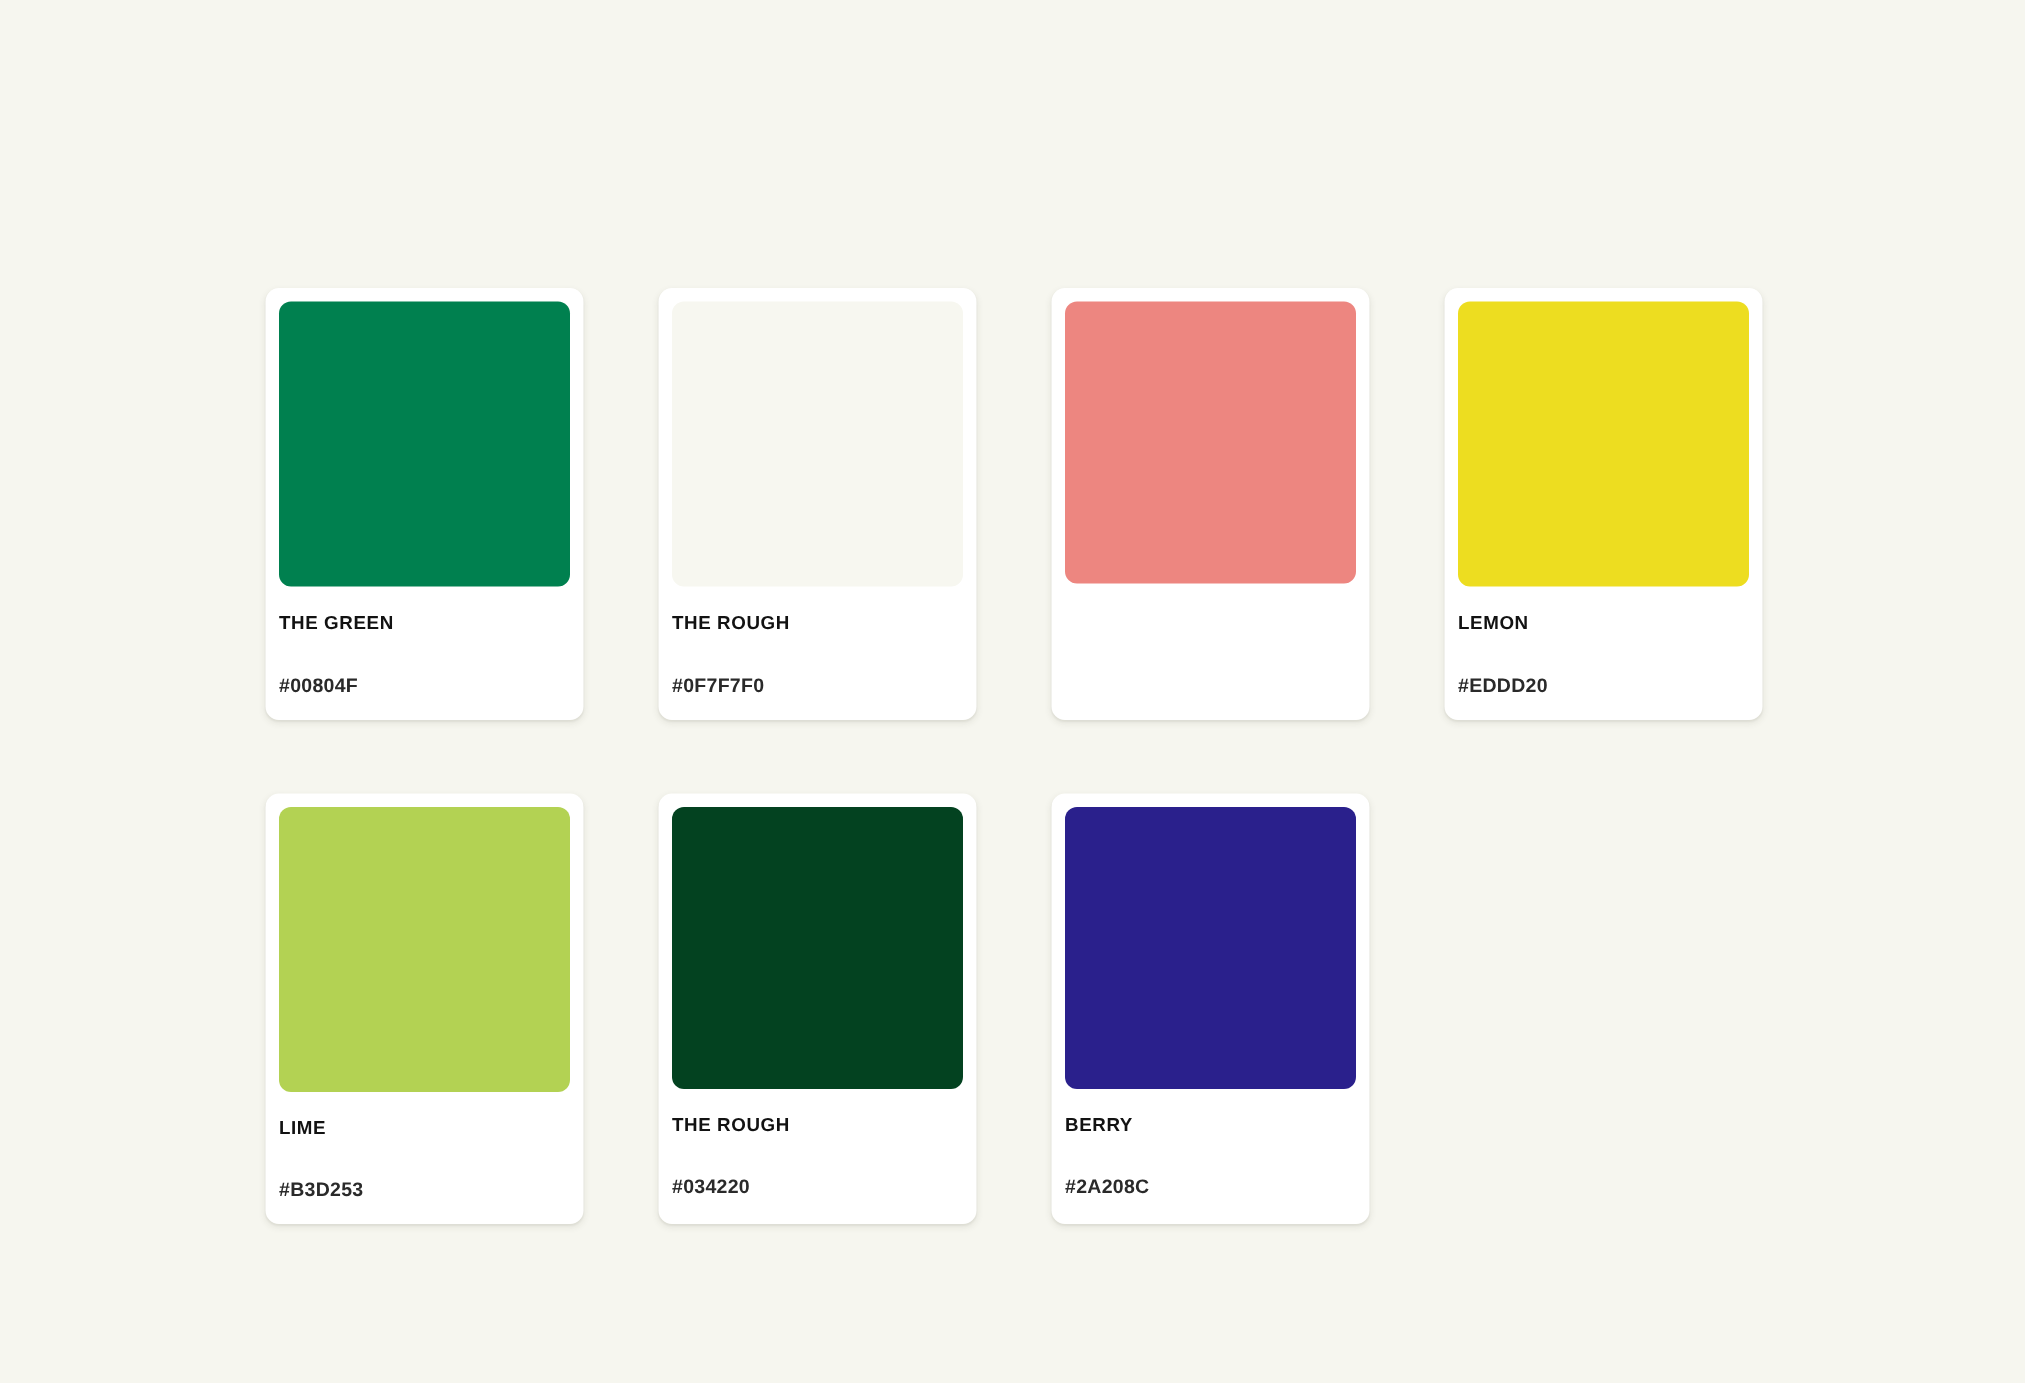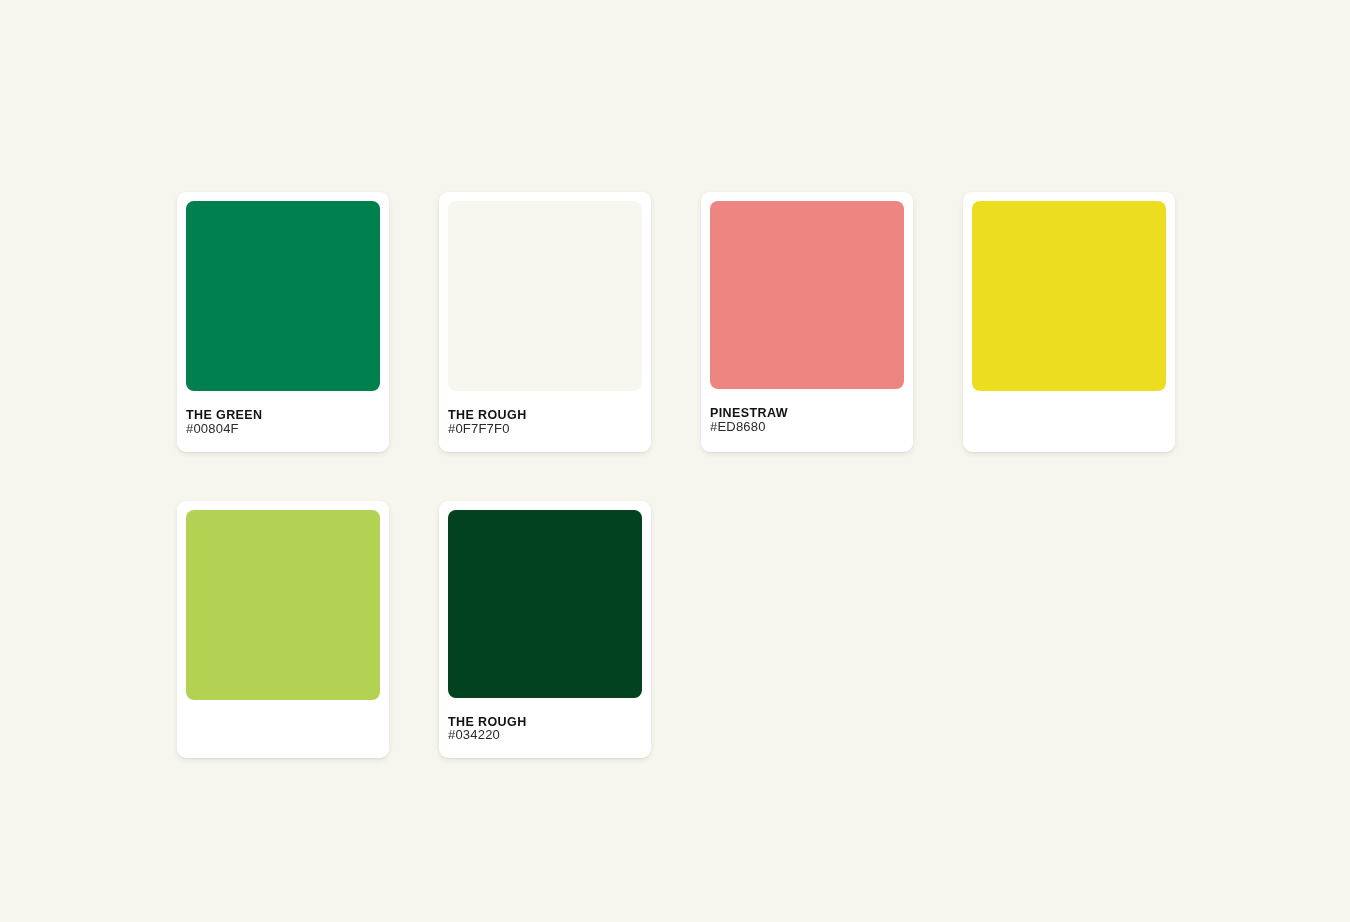--- a/index.html
+++ b/index.html
@@ -63,25 +63,25 @@
     font-weight: bold;
     letter-spacing: 0.4px;
     color: #121212;
     line-height: 1;
     margin-top: 18px;
     white-space: nowrap;
   }
 
   .swatch-hex {
     font-size: 13px;
-    font-weight: normal;
+    font-weight: bold;
     letter-spacing: 0.2px;
     color: #2A2A2A;
     line-height: 1;
-    margin-top: 0;
+    margin-top: 28px;
     margin-bottom: 17px;
     white-space: nowrap;
   }
 </style>
 </head>
 <body>
 
 <div class="palette-board">
   <div class="palette-grid">
       <div class="swatch-card">
@@ -93,32 +93,43 @@
       </div>
       <div class="swatch-card">
         <div class="swatch-chip h-short" style="background: rgb(247, 247, 240);"></div>
         <div class="swatch-meta">
           <div class="swatch-name">THE ROUGH</div>
           <div class="swatch-hex">#0F7F7F0</div>
         </div>
       </div>
       <div class="swatch-card">
         <div class="swatch-chip h-tall" style="background: rgb(237, 134, 128);"></div>
+      </div>
+      <div class="swatch-card">
+        <div class="swatch-chip h-short" style="background: rgb(237, 221, 32);"></div>
         <div class="swatch-meta">
-          <div class="swatch-name">PINESTRAW</div>
-          <div class="swatch-hex">#ED8680</div>
+          <div class="swatch-name">LEMON</div>
+          <div class="swatch-hex">#EDDD20</div>
         </div>
       </div>
       <div class="swatch-card">
-        <div class="swatch-chip h-short" style="background: rgb(237, 221, 32);"></div>
-      </div>
-      <div class="swatch-card">
         <div class="swatch-chip h-short" style="background: rgb(179, 210, 83);"></div>
+        <div class="swatch-meta">
+          <div class="swatch-name">LIME</div>
+          <div class="swatch-hex">#B3D253</div>
+        </div>
       </div>
       <div class="swatch-card">
         <div class="swatch-chip h-tall" style="background: rgb(3, 66, 32);"></div>
         <div class="swatch-meta">
           <div class="swatch-name">THE ROUGH</div>
           <div class="swatch-hex">#034220</div>
         </div>
       </div>
+      <div class="swatch-card">
+        <div class="swatch-chip h-tall" style="background: rgb(42, 32, 140);"></div>
+        <div class="swatch-meta">
+          <div class="swatch-name">BERRY</div>
+          <div class="swatch-hex">#2A208C</div>
+        </div>
+      </div>
     </div>
 </div>
 
 </body></html>

